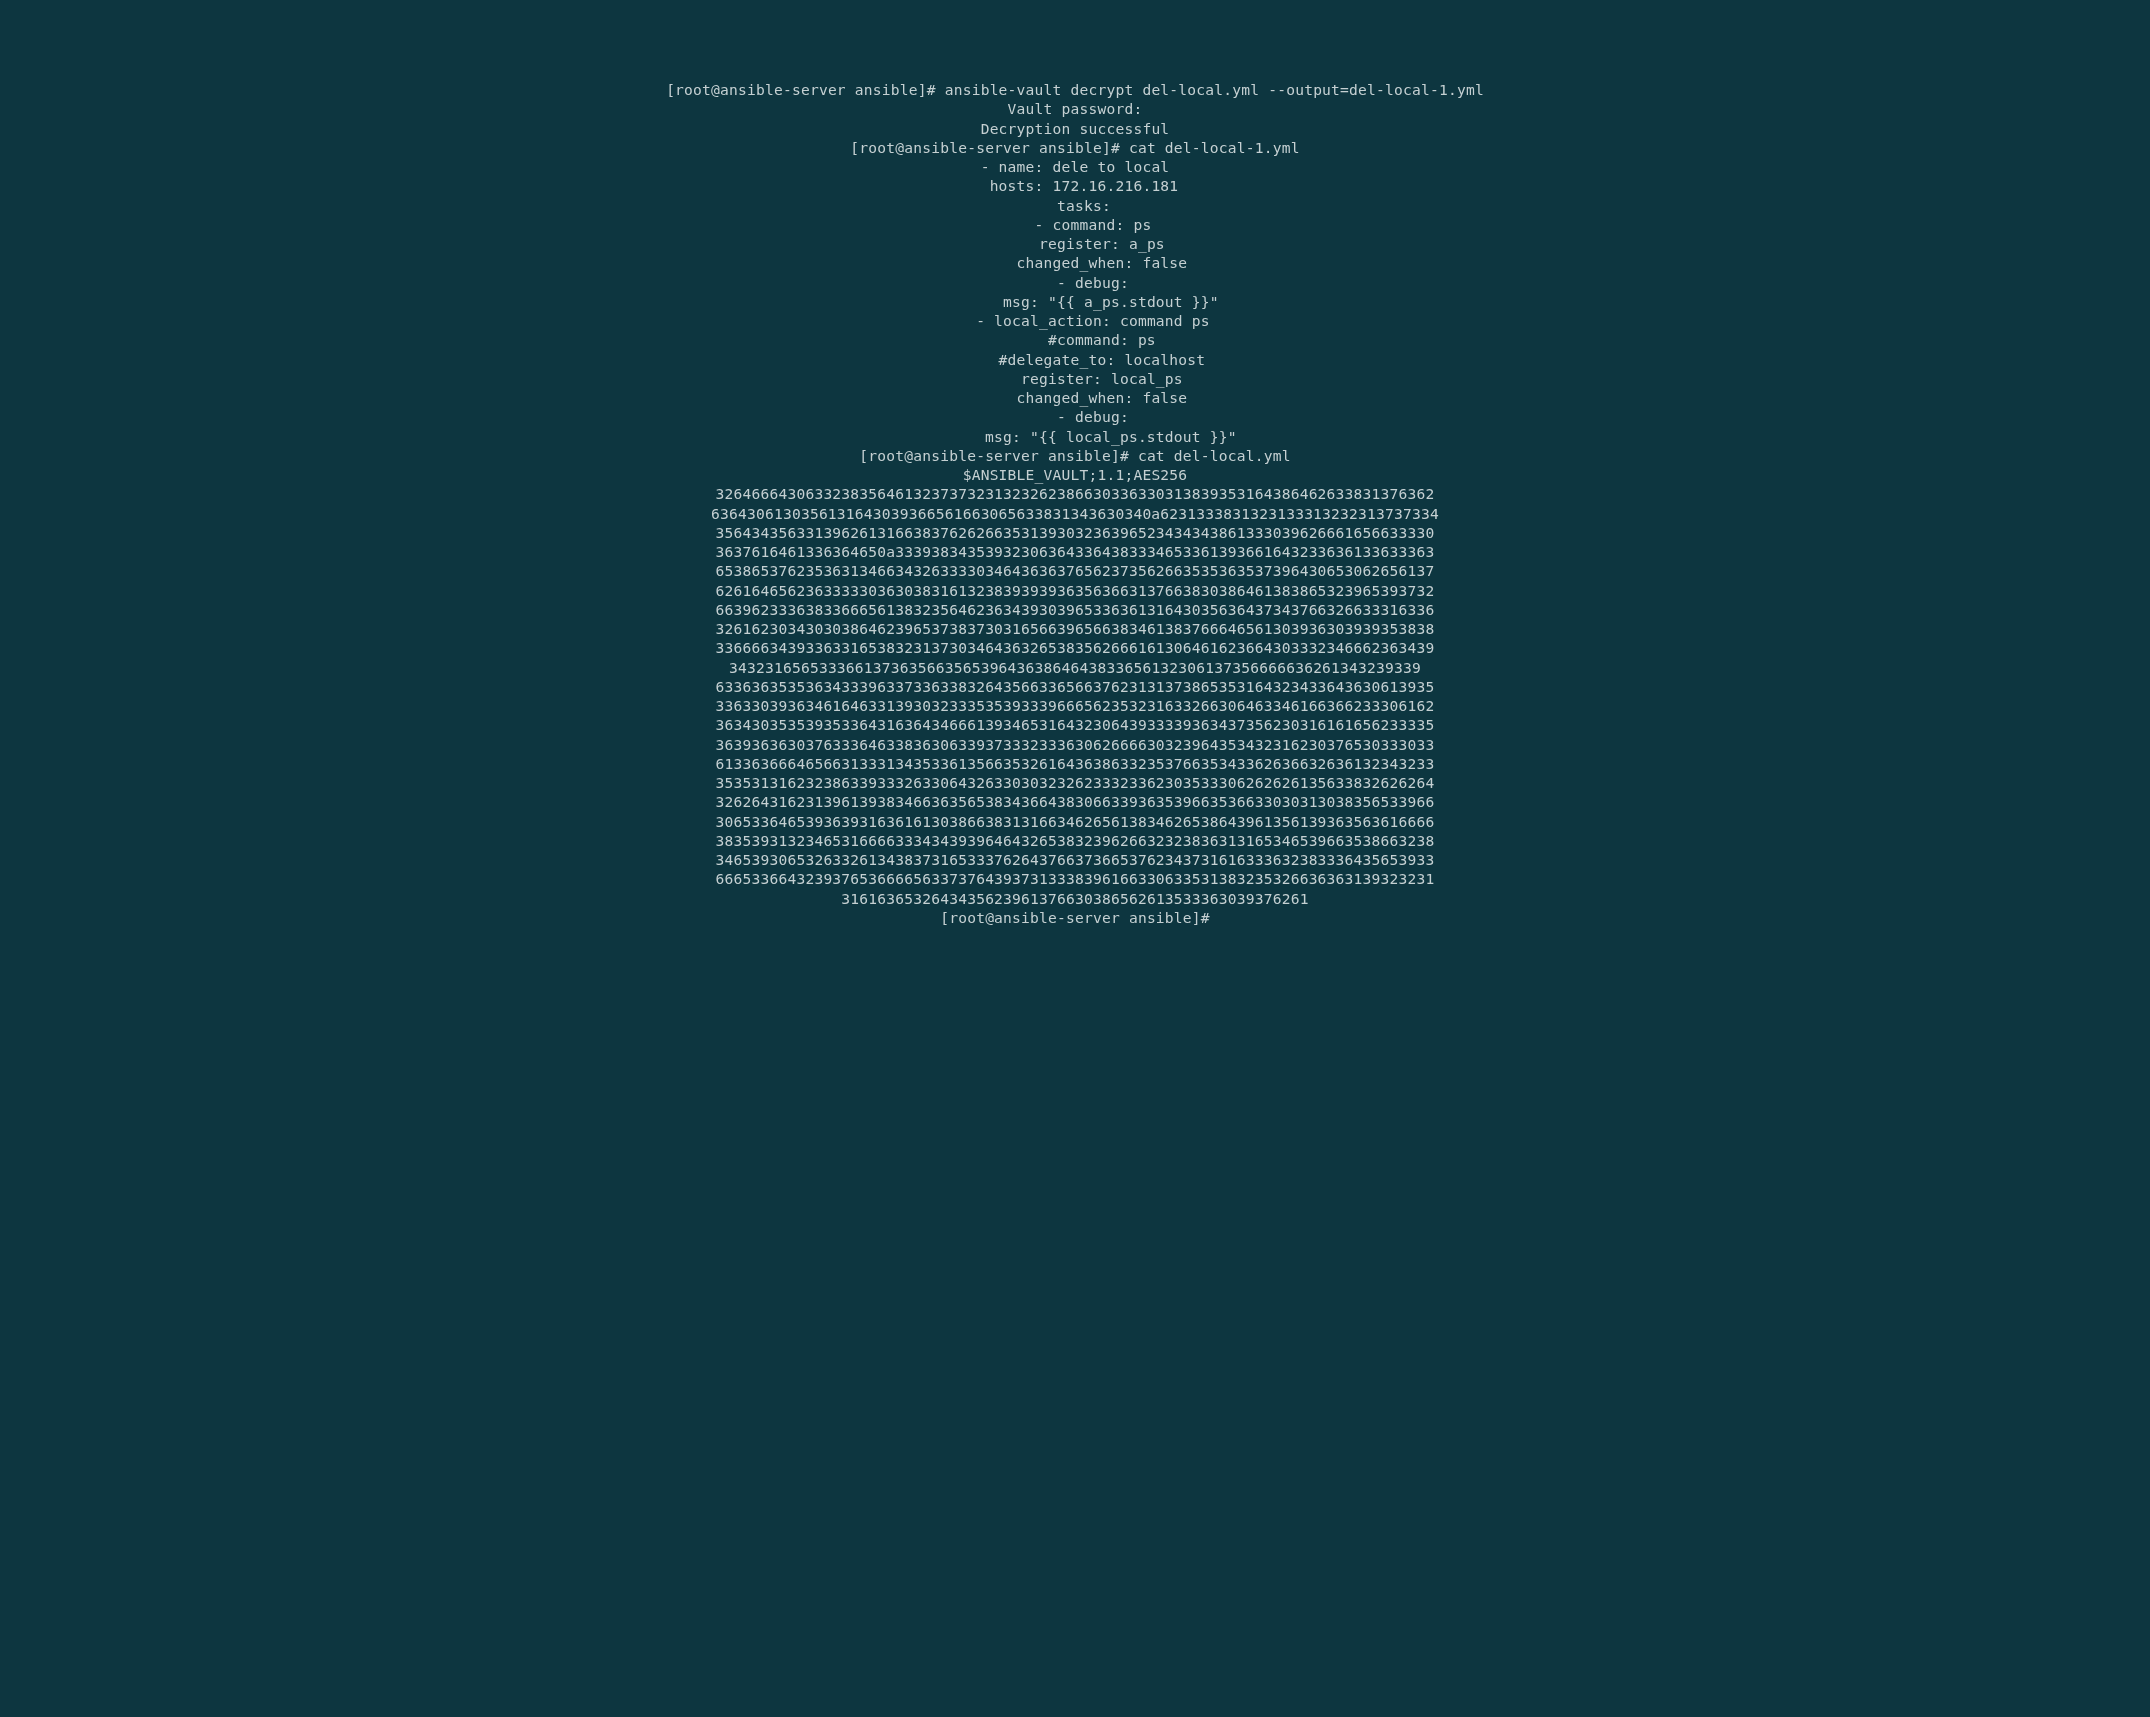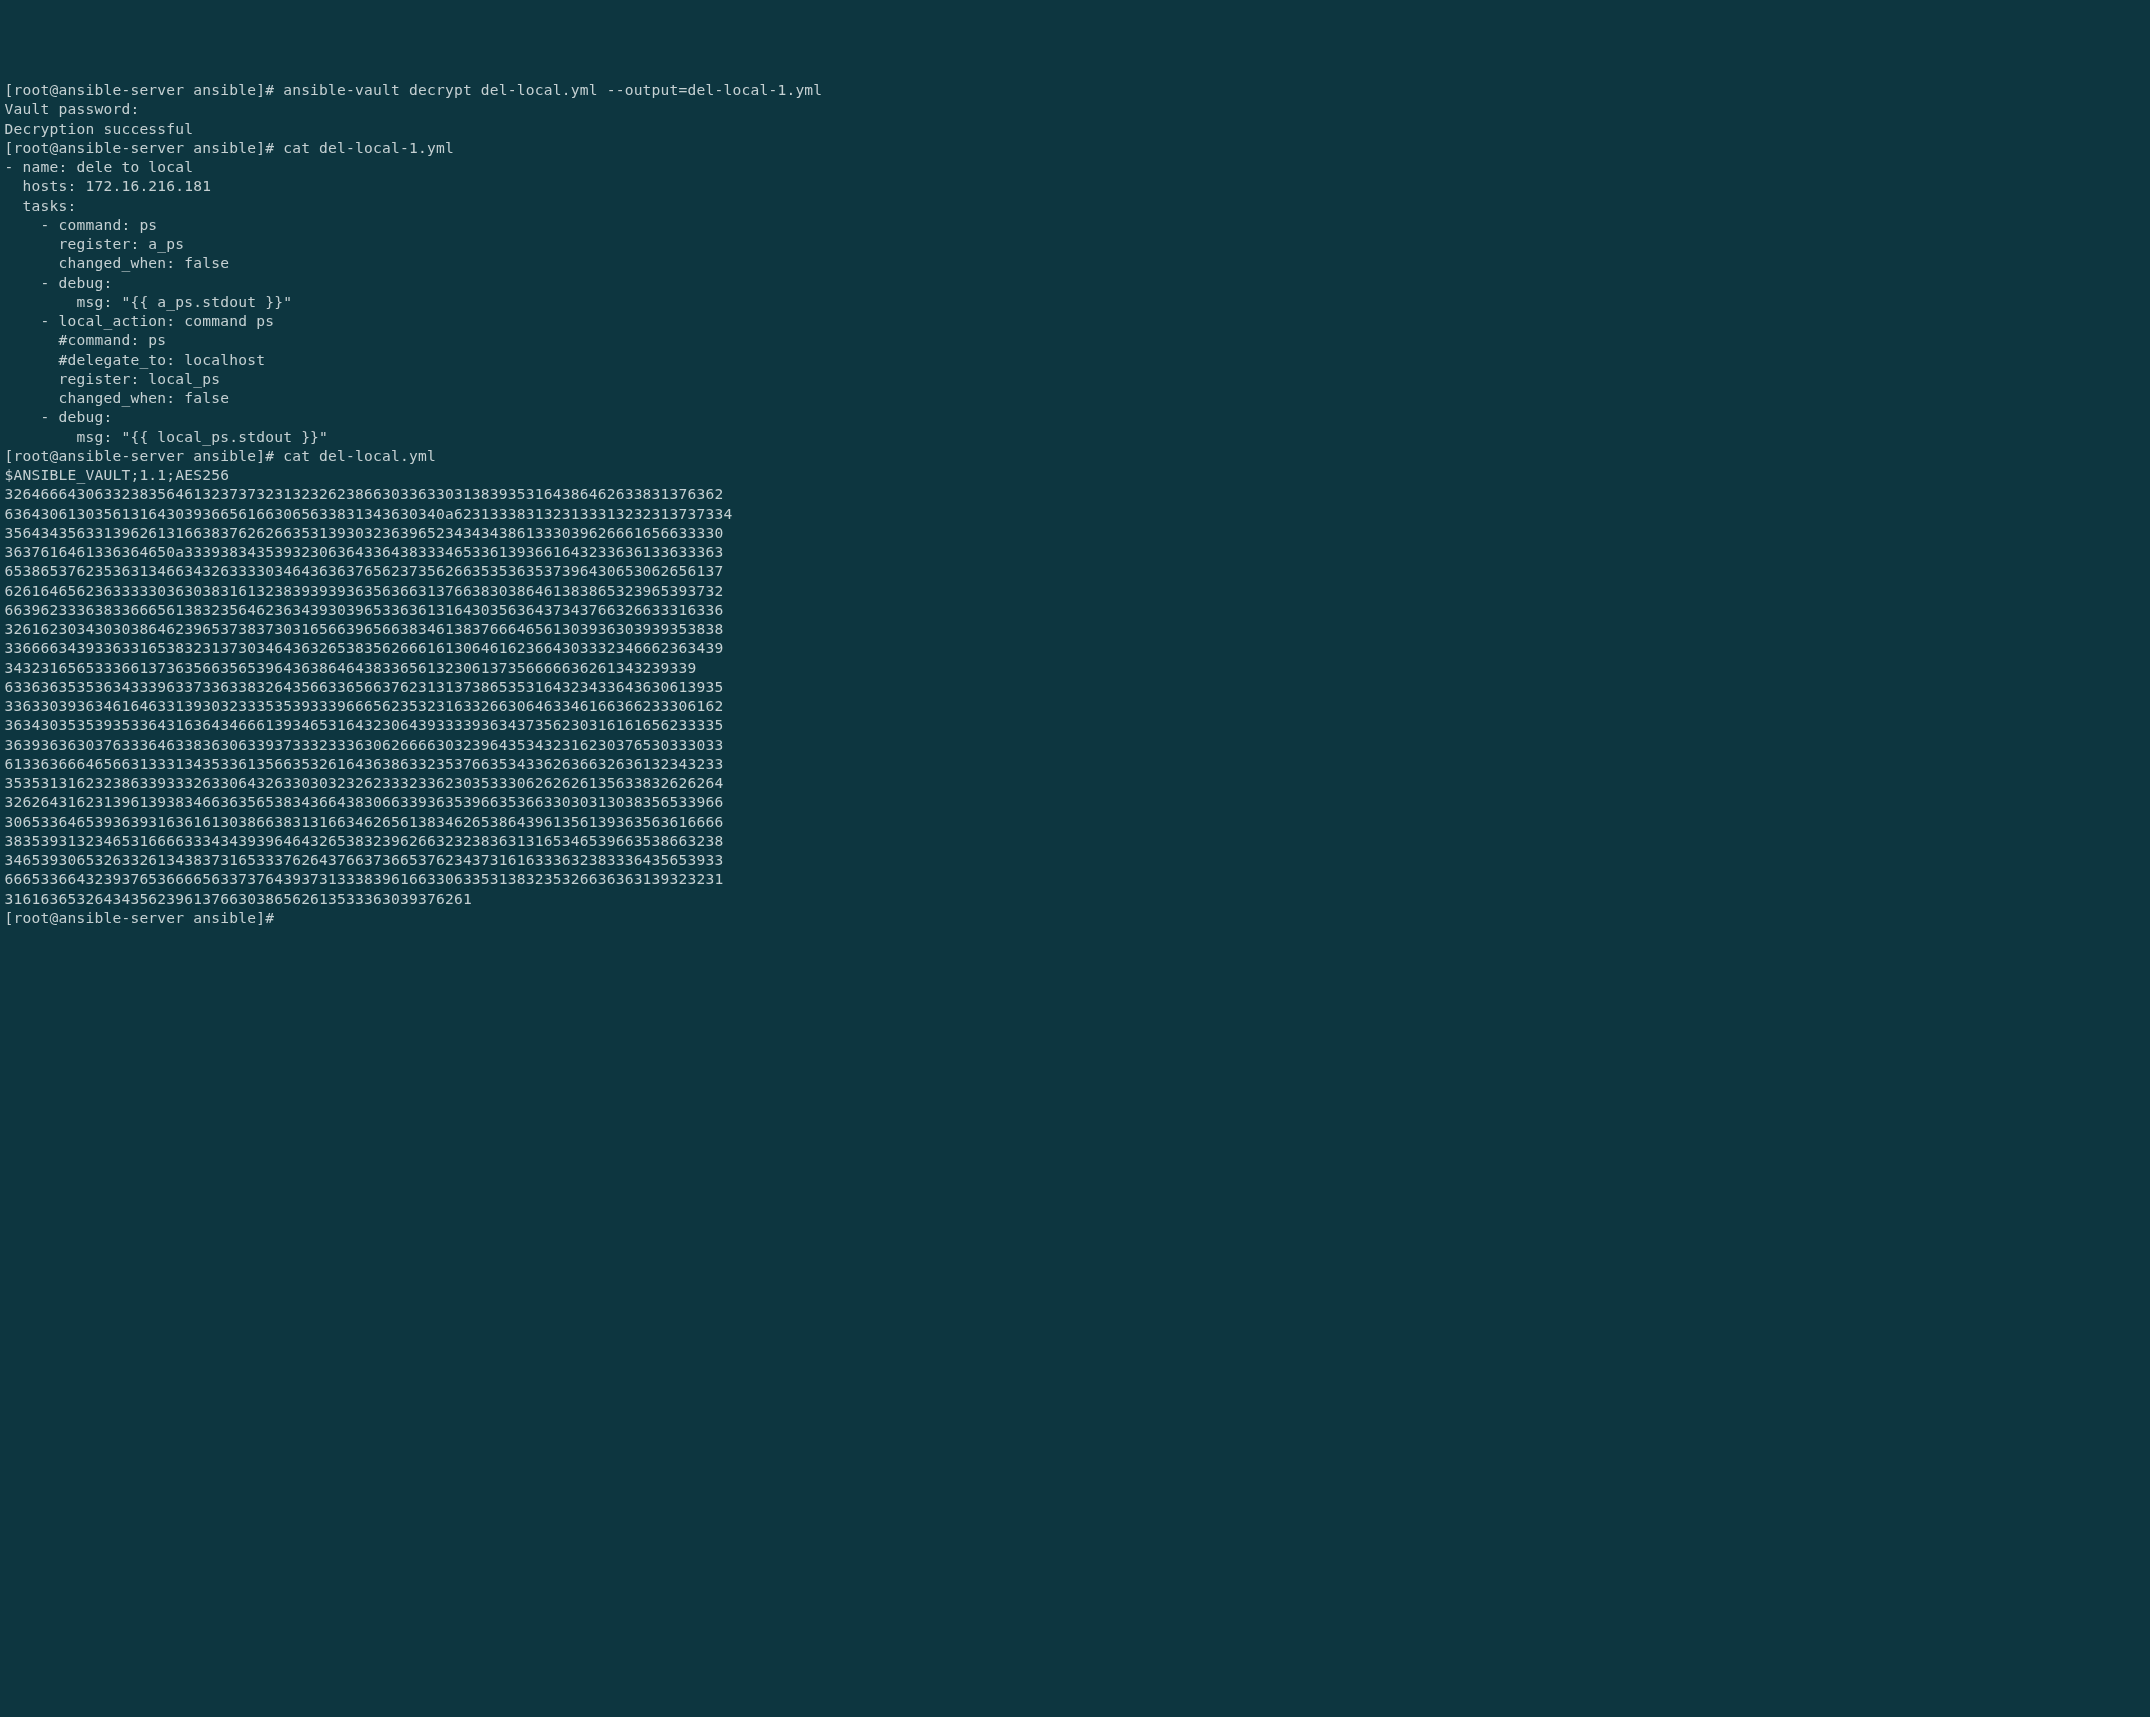--- a/index.html
+++ b/index.html
@@ -15,20 +15,21 @@
       line-height: 1.32;
       padding: 3.1px 4.6px;
       white-space: pre;
       letter-spacing: 0.2px;
     }
     .terminal {
       white-space: pre;
     }
     .line {
       display: block;
+      text-align: center;
     }
   </style>
 </head>
 <body>
 
 
 
 <div class="terminal"><span class="line">[root@ansible-server ansible]# ansible-vault decrypt del-local.yml --output=del-local-1.yml</span><span class="line">Vault password:</span><span class="line">Decryption successful</span><span class="line">[root@ansible-server ansible]# cat del-local-1.yml</span><span class="line">- name: dele to local</span><span class="line">  hosts: 172.16.216.181</span><span class="line">  tasks:</span><span class="line">    - command: ps</span><span class="line">      register: a_ps</span><span class="line">      changed_when: false</span><span class="line"></span><span class="line">    - debug:</span><span class="line">        msg: "{{ a_ps.stdout }}"</span><span class="line"></span><span class="line">    - local_action: command ps</span><span class="line">      #command: ps</span><span class="line">      #delegate_to: localhost</span><span class="line">      register: local_ps</span><span class="line">      changed_when: false</span><span class="line"></span><span class="line">    - debug:</span><span class="line">        msg: "{{ local_ps.stdout }}"</span><span class="line"></span><span class="line">[root@ansible-server ansible]# cat del-local.yml</span><span class="line">$ANSIBLE_VAULT;1.1;AES256</span><span class="line">32646664306332383564613237373231323262386630336330313839353164386462633831376362</span><span class="line">6364306130356131643039366561663065633831343630340a6231333831323133313232313737334</span><span class="line">35643435633139626131663837626266353139303236396523434343861333039626661656633330</span><span class="line">3637616461336364650a333938343539323063643364383334653361393661643233636133633363</span><span class="line">65386537623536313466343263333034643636376562373562663535363537396430653062656137</span><span class="line">62616465623633333036303831613238393939363563663137663830386461383865323965393732</span><span class="line">66396233363833666561383235646236343930396533636131643035636437343766326633316336</span><span class="line">32616230343030386462396537383730316566396566383461383766646561303936303939353838</span><span class="line">33666634393363316538323137303464363265383562666161306461623664303332346662363439</span><span class="line">34323165653336613736356635653964363864643833656132306137356666636261343239339</span><span class="line">63363635353634333963373363383264356633656637623131373865353164323433643630613935</span><span class="line">33633039363461646331393032333535393339666562353231633266306463346166366233306162</span><span class="line">36343035353935336431636434666139346531643230643933339363437356230316161656233335</span><span class="line">36393636303763336463383630633937333233363062666630323964353432316230376530333033</span><span class="line">61336366646566313331343533613566353261643638633235376635343362636632636132343233</span><span class="line">35353131623238633933326330643263303032326233323362303533306262626135633832626264</span><span class="line">32626431623139613938346636356538343664383066339363539663536633030313038356533966</span><span class="line">30653364653936393163616130386638313166346265613834626538643961356139363563616666</span><span class="line">38353931323465316666333434393964643265383239626632323836313165346539663538663238</span><span class="line">34653930653263326134383731653337626437663736653762343731616333632383336435653933</span><span class="line">66653366432393765366665633737643937313338396166330633531383235326636363139323231</span><span class="line">3161636532643435623961376630386562613533363039376261</span><span class="line">[root@ansible-server ansible]#</span></div>
 
 

